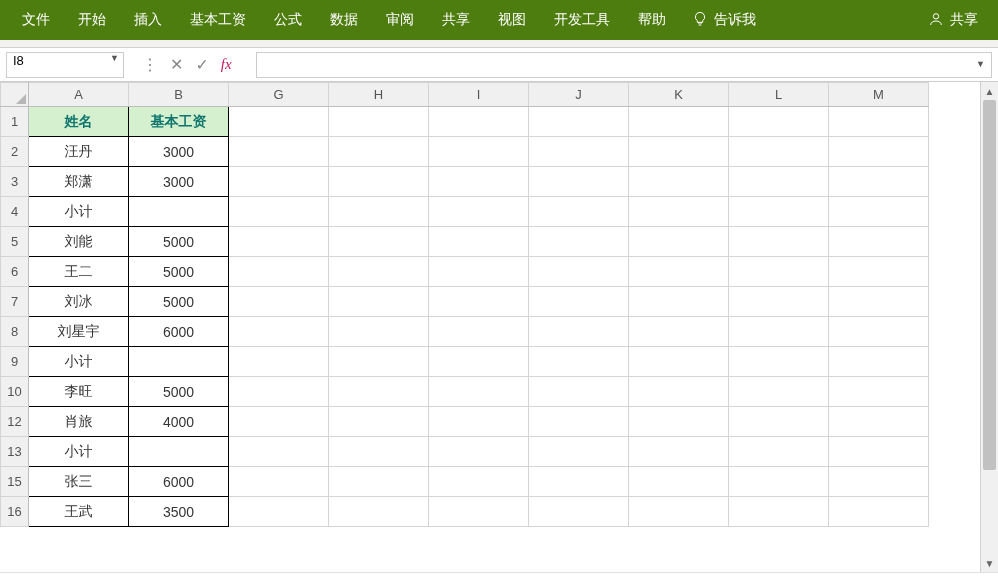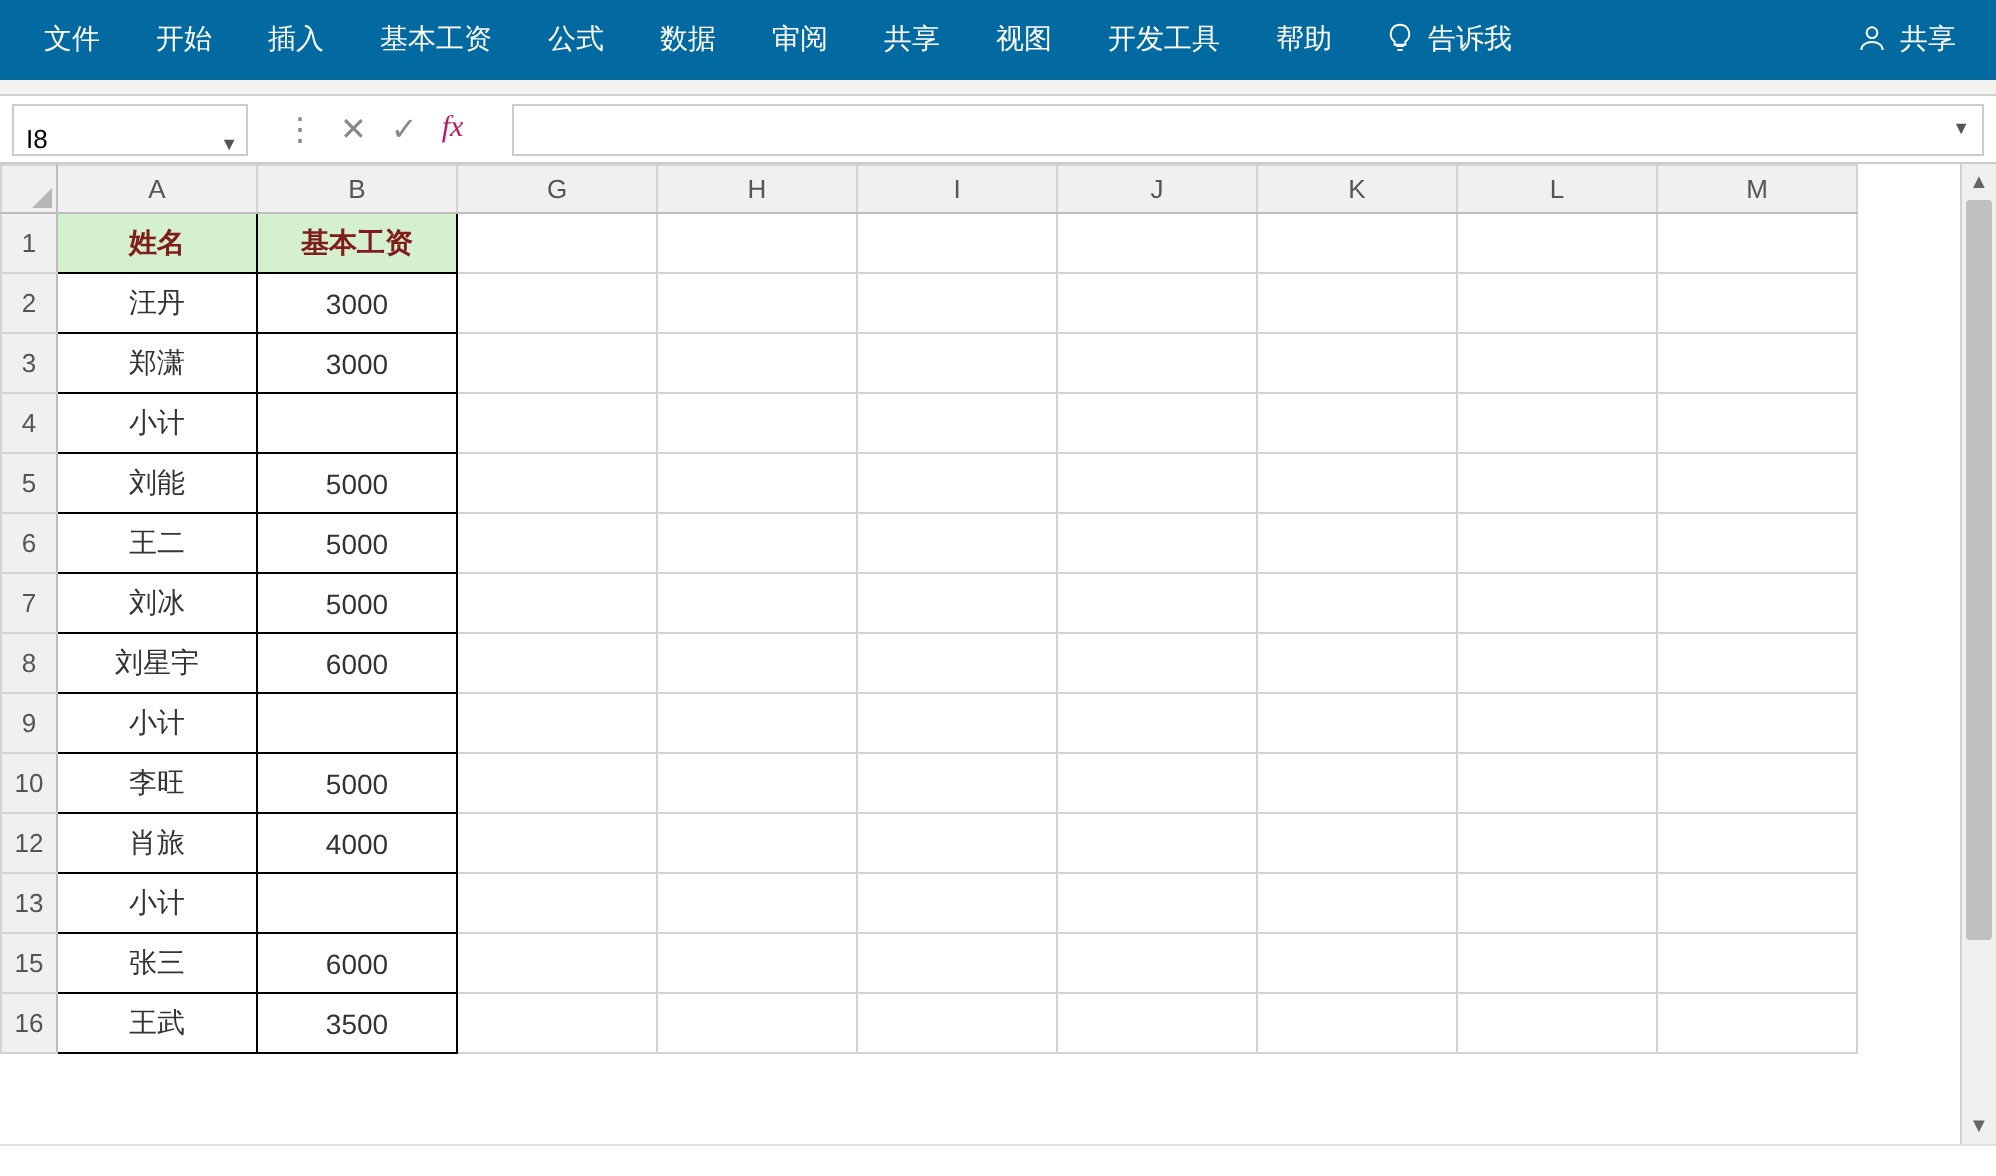--- a/index.html
+++ b/index.html
@@ -1,47 +1,47 @@
 <!DOCTYPE html>
 <html><head>
 <meta charset="utf-8">
 <style>
 * { box-sizing: border-box; margin: 0; padding: 0; font-family: "Microsoft YaHei", Arial, sans-serif; }
 body { background: #fff; width: 998px; height: 588px; overflow: hidden; }
 
-.ribbon { background: #0369a1; height: 40px; display: flex; align-items: center; padding: 0 8px; color: #fff; font-size: 14px; }
+.ribbon { background: #4d7c0f; height: 40px; display: flex; align-items: center; padding: 0 8px; color: #fff; font-size: 14px; }
 .ribbon .tab { padding: 0 14px; height: 40px; display: flex; align-items: center; cursor: pointer; }
 .ribbon .spacer { flex: 1; }
 .ribbon .right-item { display: flex; align-items: flex-start; gap: 6px; padding: 0 12px; cursor: pointer; }
 .ribbon svg { width: 16px; height: 16px; fill: none; stroke: #fff; stroke-width: 1.5; }
 
 .ribbon-body { background: #f3f2f1; height: 8px; border-bottom: 1px solid #d0d0d0; }
 
 .formula-bar { height: 34px; display: flex; align-items: center; border-bottom: 1px solid #ccc; background: #fff; padding: 4px 6px; gap: 6px; }
-.name-box { width: 118px; height: 26px; border: 1px solid #ccc; display: flex; align-items: flex-end; padding: 0 6px; font-size: 13px; background: #fff; position: relative; }
+.name-box { width: 118px; height: 26px; border: 1px solid #ccc; display: flex; align-items: flex-start; padding: 0 6px; font-size: 13px; background: #fff; position: relative; }
 .name-box .dd { position: absolute; right: 4px; font-size: 9px; color: #555; }
 .fx-btns { display: flex; align-items: center; gap: 12px; padding: 0 12px; color: #888; }
 .fx-btns .dots { font-size: 16px; }
 .fx-btns .x, .fx-btns .chk { font-size: 16px; }
 .fx-label { font-style: italic; font-family: "Times New Roman", serif; font-size: 15px; color: #be185d; padding-right: 6px;}
 .formula-input { flex: 1; height: 26px; border: 1px solid #ccc; background: #fff; position: relative; }
 .formula-input .dd { position: absolute; right: 6px; top: 6px; font-size: 9px; color: #555; }
 
 .sheet-area { display: flex; height: 490px; }
 .sheet { flex: 1; overflow: hidden; position: relative; }
 
 .grid { border-collapse: collapse; table-layout: fixed; }
 .grid th, .grid td { border: 1px solid #d4d4d4; font-size: 14px; font-weight: normal; color: #333; }
 .grid .corner { width: 28px; height: 24px; background: #f0f0f0; border-right: 1px solid #bdbdbd; border-bottom: 1px solid #bdbdbd; position: relative;}
 .grid .corner::after { content:""; position:absolute; right:2px; bottom:2px; width:0;height:0;border-left:10px solid transparent; border-bottom:10px solid #b7b7b7;}
 .grid .colh { height: 24px; background: #f0f0f0; text-align: center; border-bottom: 1px solid #bdbdbd; color: #555; font-size: 13px;}
 .grid .rowh { width: 28px; background: #f0f0f0; text-align: center; color: #555; font-size: 13px; border-right: 1px solid #bdbdbd;}
 .grid td.cell { height: 30px; text-align: center; background: #fff; }
 .grid td.data { border: 1px solid #000; }
-.grid td.header-cell { background: #d5f0cf; font-weight: bold; color:#7f1d1d; border:1px solid #000;}
+.grid td.header-cell { background: #d5f0cf; font-weight: bold; color:#0f766e; border:1px solid #000;}
 .colA { width: 100px; } .colB { width: 100px; }
 .colW { width: 100px; }
 
 .vscroll { width: 18px; background: #f0f0f0; border-left: 1px solid #d0d0d0; display:flex; flex-direction:column; align-items:center; }
 .vscroll .arrow { width: 100%; height: 18px; display:flex; align-items:center; justify-content:center; font-size:10px; color:#666; cursor:pointer;}
 .vscroll .track { flex:1; width: 100%; position:relative; }
 .vscroll .thumb { position:absolute; top:0; left:2px; right:2px; height: 370px; background:#c1c1c1; border-radius:2px; }
 
 .bottom-strip { height:16px; background:#fff; border-top:1px solid #e0e0e0;}
 </style>

